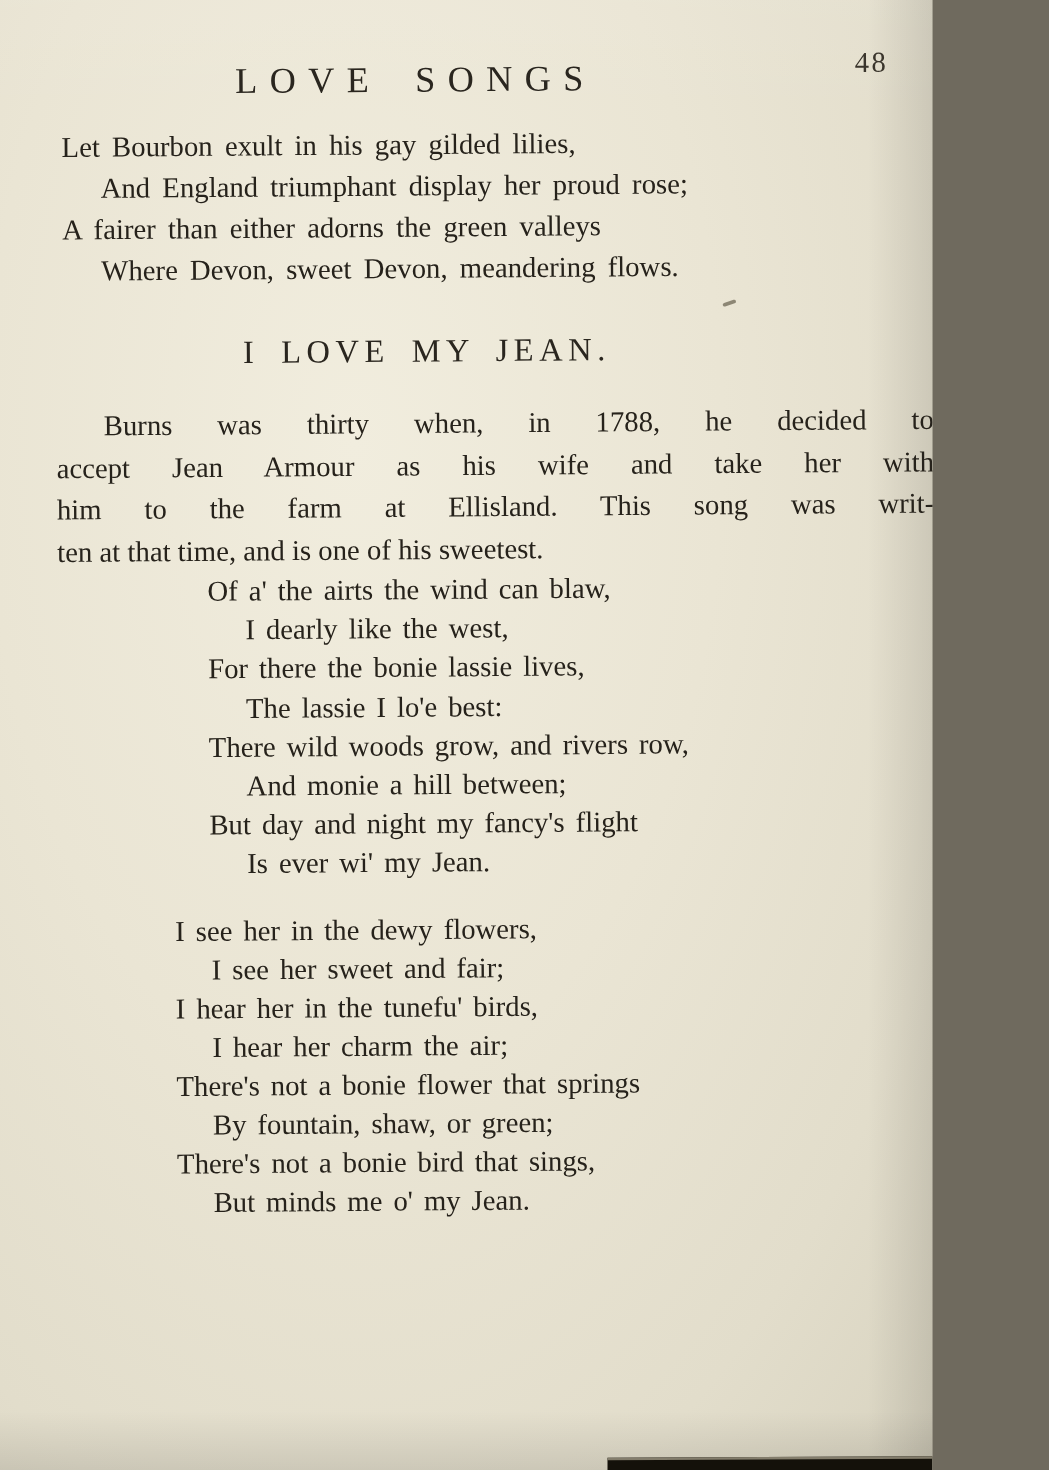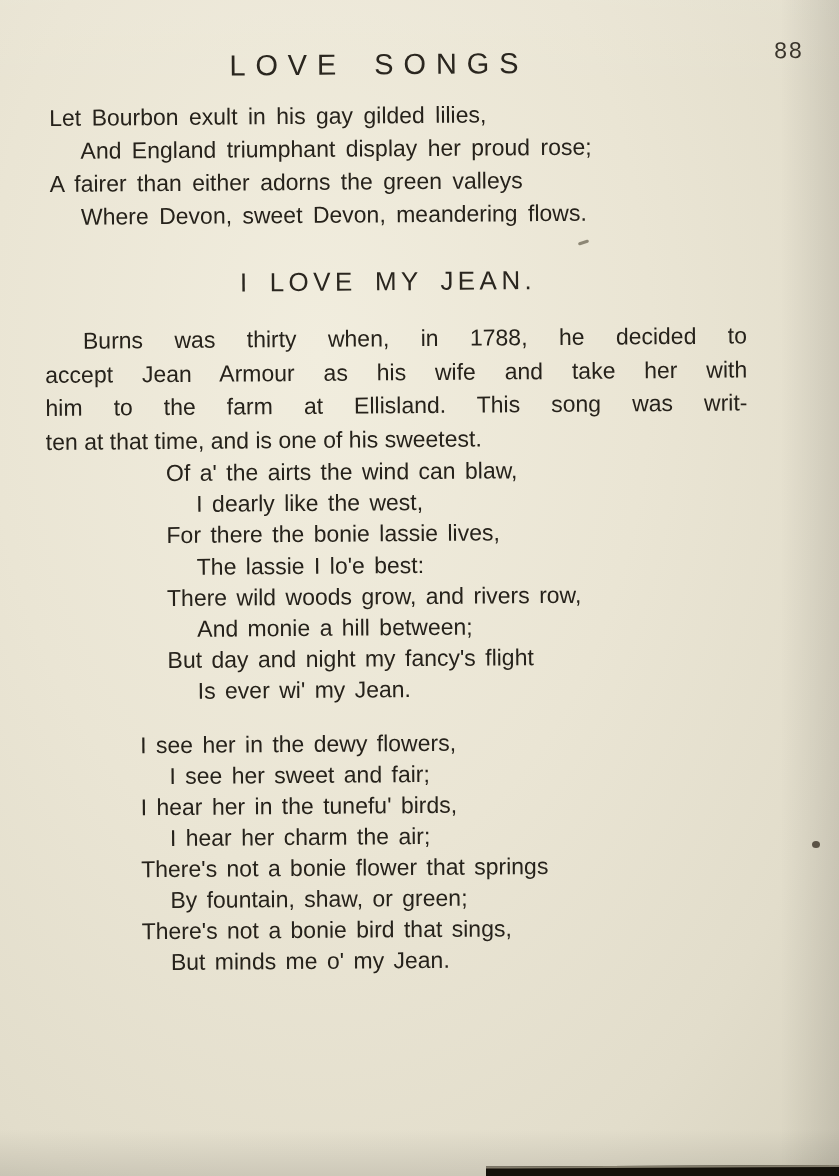--- a/index.html
+++ b/index.html
@@ -2,24 +2,24 @@
 <html><head>
 <meta charset="utf-8">
 <style>
   html, body {
     margin: 0;
     padding: 0;
     background: #6f6a5e;
   }
   #scan-page {
     position: relative;
-    width: 839px;
+    width: 746px;
     height: 1176px;
     overflow: hidden;
-    font-family: Liberation Sans, sans-serif;
+    font-family: Liberation Serif, serif;
     color: #26221b;
     background:
       linear-gradient(to right, rgba(0,0,0,0) 93%, rgba(0,0,0,0.10) 100%),
       linear-gradient(to bottom, rgba(255,255,255,0.06) 0%, rgba(0,0,0,0) 8%, rgba(0,0,0,0) 96%, rgba(0,0,0,0.10) 100%),
       radial-gradient(ellipse at 38% 30%, #f1edde 0%, #eae5d4 45%, #e2ddcb 78%, #d8d3c0 100%);
   }
   #content {
     position: absolute;
     inset: 0;
     transform: rotate(-0.45deg);
@@ -149,21 +149,21 @@
   }
 </style>
 </head>
 <body>
 
 <div id="scan-page">
   <div id="content">
 
     <div class="header-title">LOVE SONGS</div>
 
-    <div class="page-number">88</div>
+    <div class="page-number">48</div>
 
     <div class="stanza prev-stanza">
         <div class="line">Let Bourbon exult in his gay gilded lilies,</div>
         <div class="line">And England triumphant display her proud rose;</div>
         <div class="line">A fairer than either adorns the green valleys</div>
         <div class="line">Where Devon, sweet Devon, meandering flows.</div>
       </div>
 
     <h2 class="section-title">I LOVE MY JEAN.</h2>
 

